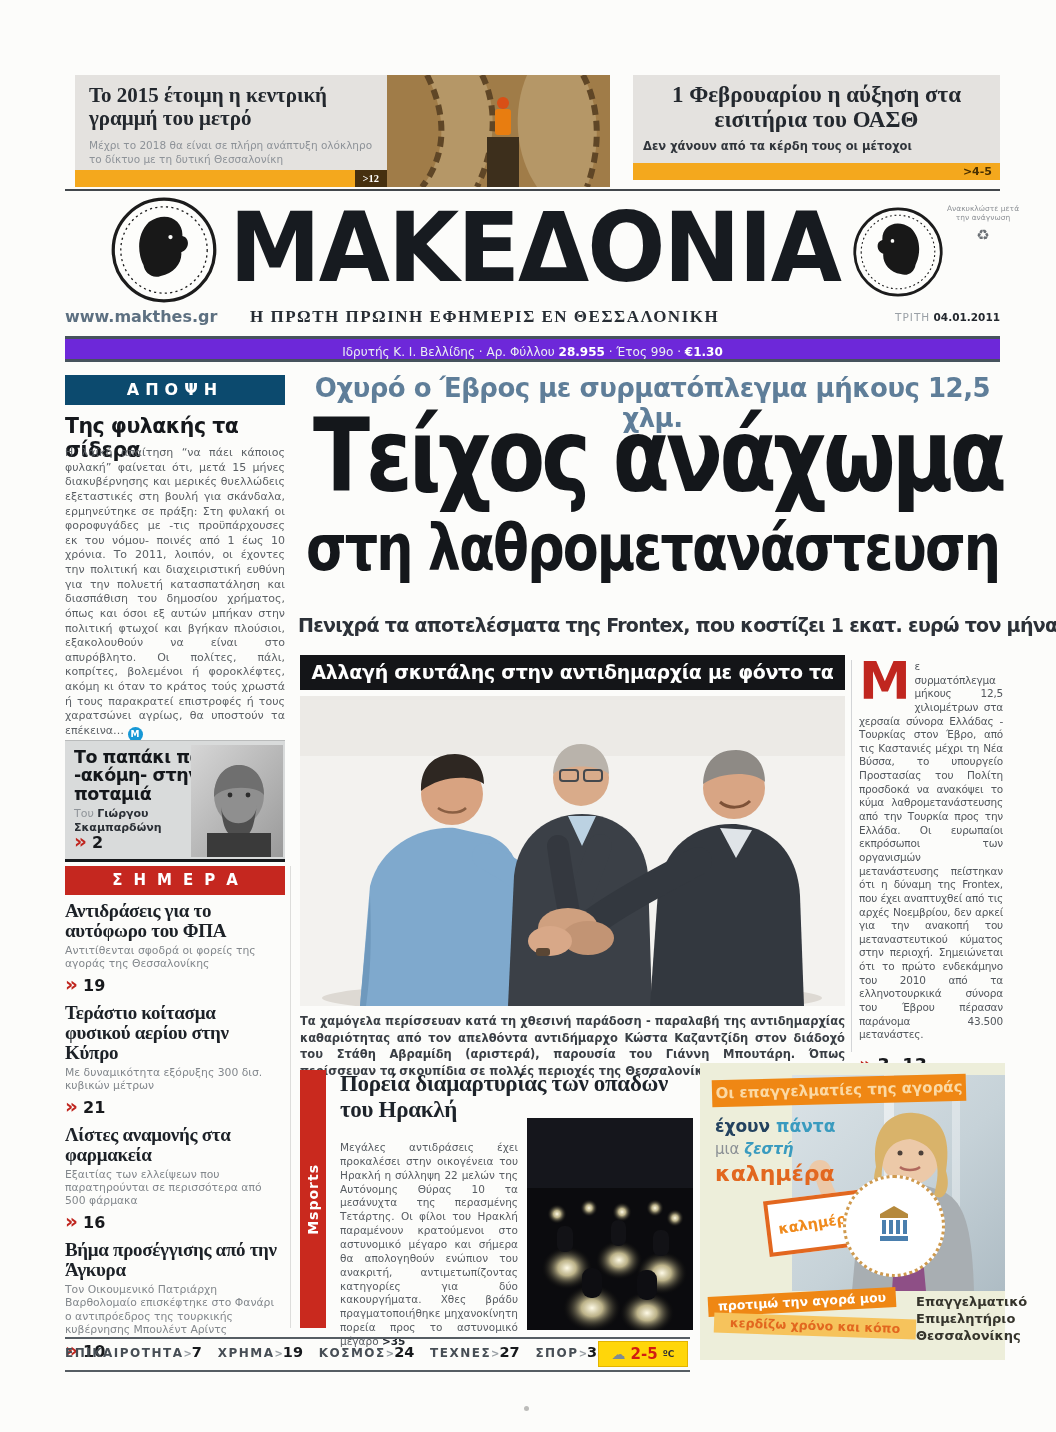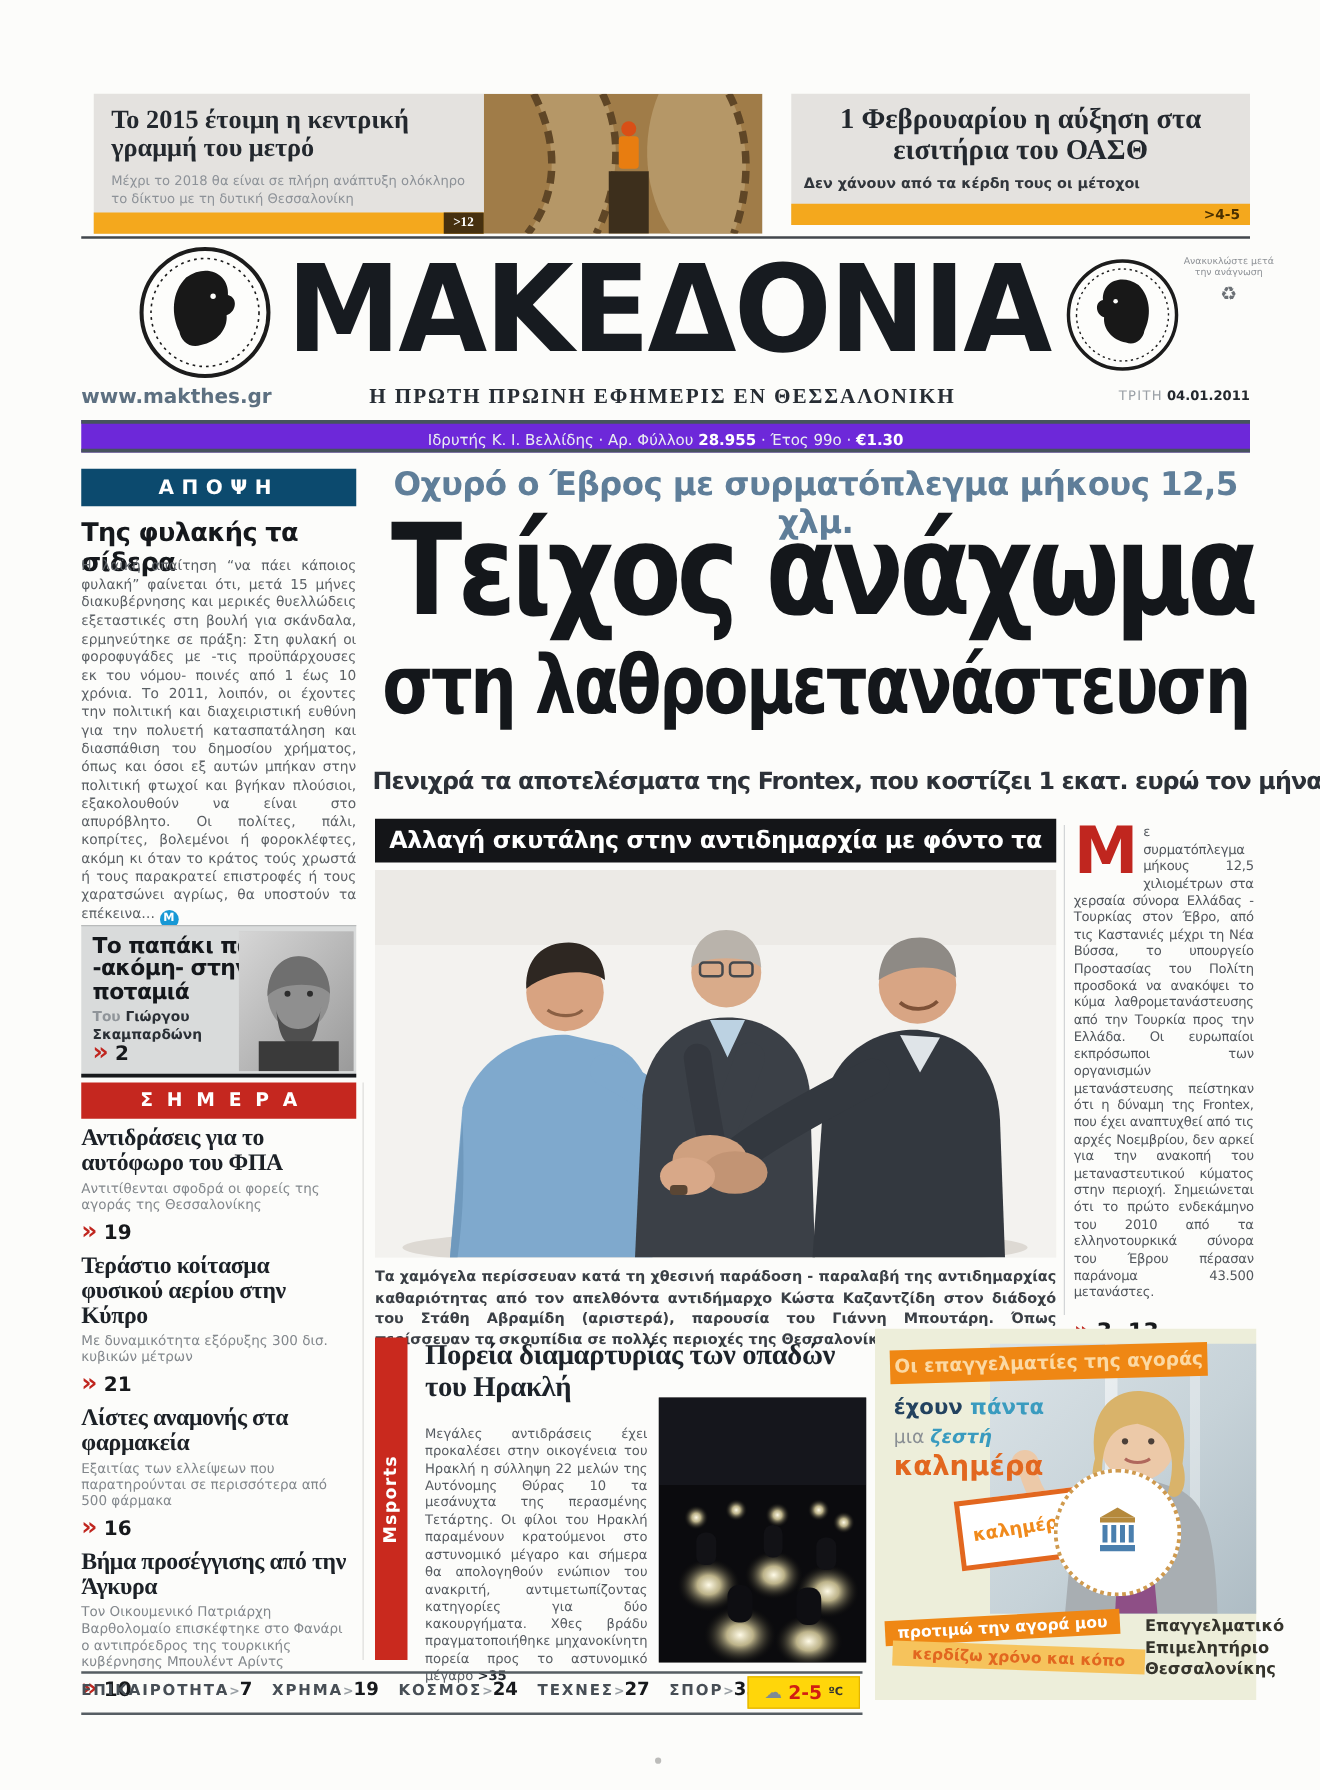--- a/index.html
+++ b/index.html
@@ -26,21 +26,21 @@
   .t-photo{position:absolute;right:0;top:0;width:223px;height:112px;overflow:hidden;}
 
   
   #rule-top{left:65px;top:189px;width:935px;height:2px;background:#42474c;}
   #mast-title{left:212px;top:198px;width:645px;text-align:center;font-size:92px;font-weight:900;
               color:#171b20;letter-spacing:-2px;line-height:1.05;transform:scaleY(1.05);transform-origin:top;}
   .medallion{position:absolute;}
   #recycle{left:946px;top:204px;width:74px;text-align:center;font-size:7.5px;color:#8d9196;line-height:1.25;}
   #recycle .glyph{font-size:15px;color:#6b7075;display:block;margin-top:3px;}
   #website{left:65px;top:307px;font-size:16px;font-weight:800;color:#5d7081;}
-  #motto{left:250px;top:307px;width:560px;text-align:center;font-size:17px;letter-spacing:1.5px;color:#272d34;font-weight:600;}
+  #motto{left:250px;top:307px;width:560px;text-align:left;font-size:17px;letter-spacing:1.5px;color:#272d34;font-weight:600;}
   #dateline{left:820px;top:311px;width:180px;text-align:right;font-size:10.5px;}
   #dateline .day{color:#9aa0a6;letter-spacing:1px;}
   #dateline .date{color:#23282e;font-weight:800;}
   #info-bar{left:65px;top:336px;width:935px;height:26px;background:#6d28d9;border-top:3px solid #46535d;
             border-bottom:3px solid #46535d;color:#e9eef1;font-size:12px;text-align:center;line-height:26px;box-sizing:border-box;}
   #info-bar b{color:#fff;}
 
   
   #kicker{left:300px;top:373px;width:705px;text-align:center;font-size:26px;font-weight:700;color:#5f7e99;letter-spacing:-0.5px;}
   #headline1{left:295px;top:406px;width:715px;text-align:center;font-size:88px;font-weight:900;color:#14171b;
@@ -62,21 +62,21 @@
 
   
   #apopsi-bar{left:65px;top:375px;width:220px;height:30px;background:#0c4a6e;color:#fff;font-weight:800;
               font-size:16px;letter-spacing:6px;text-align:center;line-height:30px;}
   #apopsi-title{left:65px;top:414px;width:220px;font-size:20.5px;font-weight:800;color:#15181c;letter-spacing:-0.5px;}
   #apopsi-body{left:65px;top:446px;width:220px;font-size:11px;color:#5b6065;text-align:justify;line-height:1.33;}
   .m-badge{display:inline-block;width:15px;height:15px;border-radius:50%;background:#1798d5;color:#fff;
            font-size:9px;font-weight:900;text-align:center;line-height:15px;vertical-align:-3px;}
   #feature{left:65px;top:740px;width:220px;height:118px;background:#d9dbdb;border-bottom:3px solid #17191c;border-top:1px solid #b9bbbb;}
   #feature .f-title{position:absolute;left:9px;top:7px;width:150px;font-size:17.5px;font-weight:800;color:#14171b;line-height:1.05;letter-spacing:-0.5px;}
-  #feature .f-byline{position:absolute;left:9px;top:66px;width:120px;font-size:11px;line-height:1.25;color:#8f9499;font-weight:bold;}
+  #feature .f-byline{position:absolute;left:9px;top:66px;width:120px;font-size:11px;line-height:1.25;color:#8f9499;}
   #feature .f-byline b{color:#2a2f35;}
   #feature .f-ref{position:absolute;left:9px;bottom:6px;font-size:16px;}
   #feature .portrait{position:absolute;right:2px;top:4px;width:92px;height:112px;}
   #simera-bar{left:65px;top:866px;width:220px;height:29px;background:#c5271f;color:#fff;font-weight:800;
               font-size:15px;letter-spacing:11px;text-align:center;line-height:29px;text-indent:11px;}
   #simera-items{left:65px;top:901px;width:214px;}
   .s-item{margin-bottom:7px;}
   .s-title{font-family:"Liberation Serif","DejaVu Serif",serif;font-size:19px;font-weight:700;color:#1c2127;
            line-height:1.05;letter-spacing:-0.3px;}
   .s-desc{font-size:10.8px;color:#82878c;line-height:1.25;margin-top:3px;}

